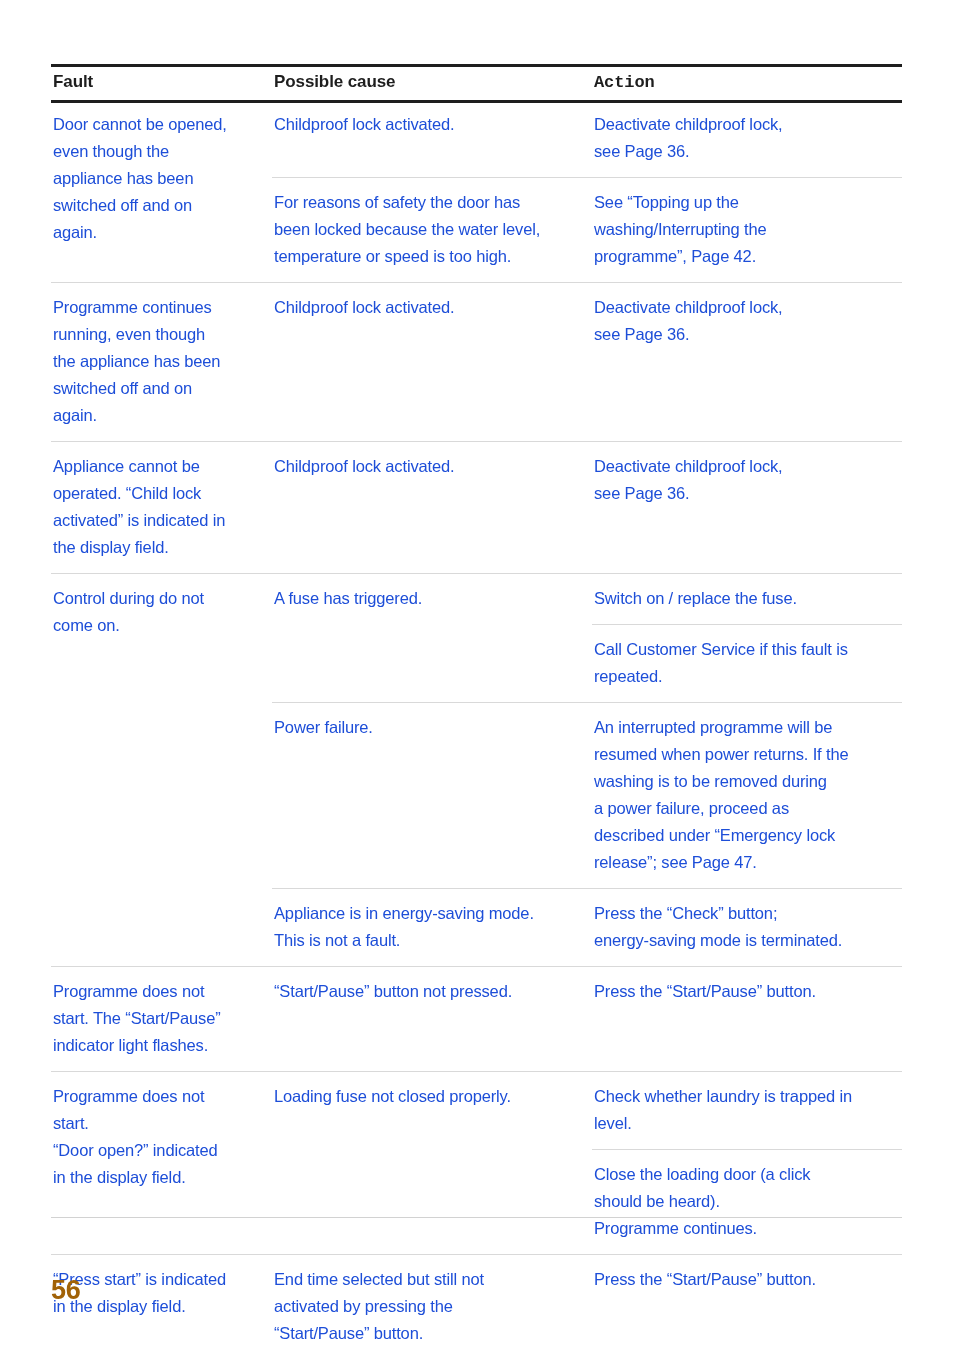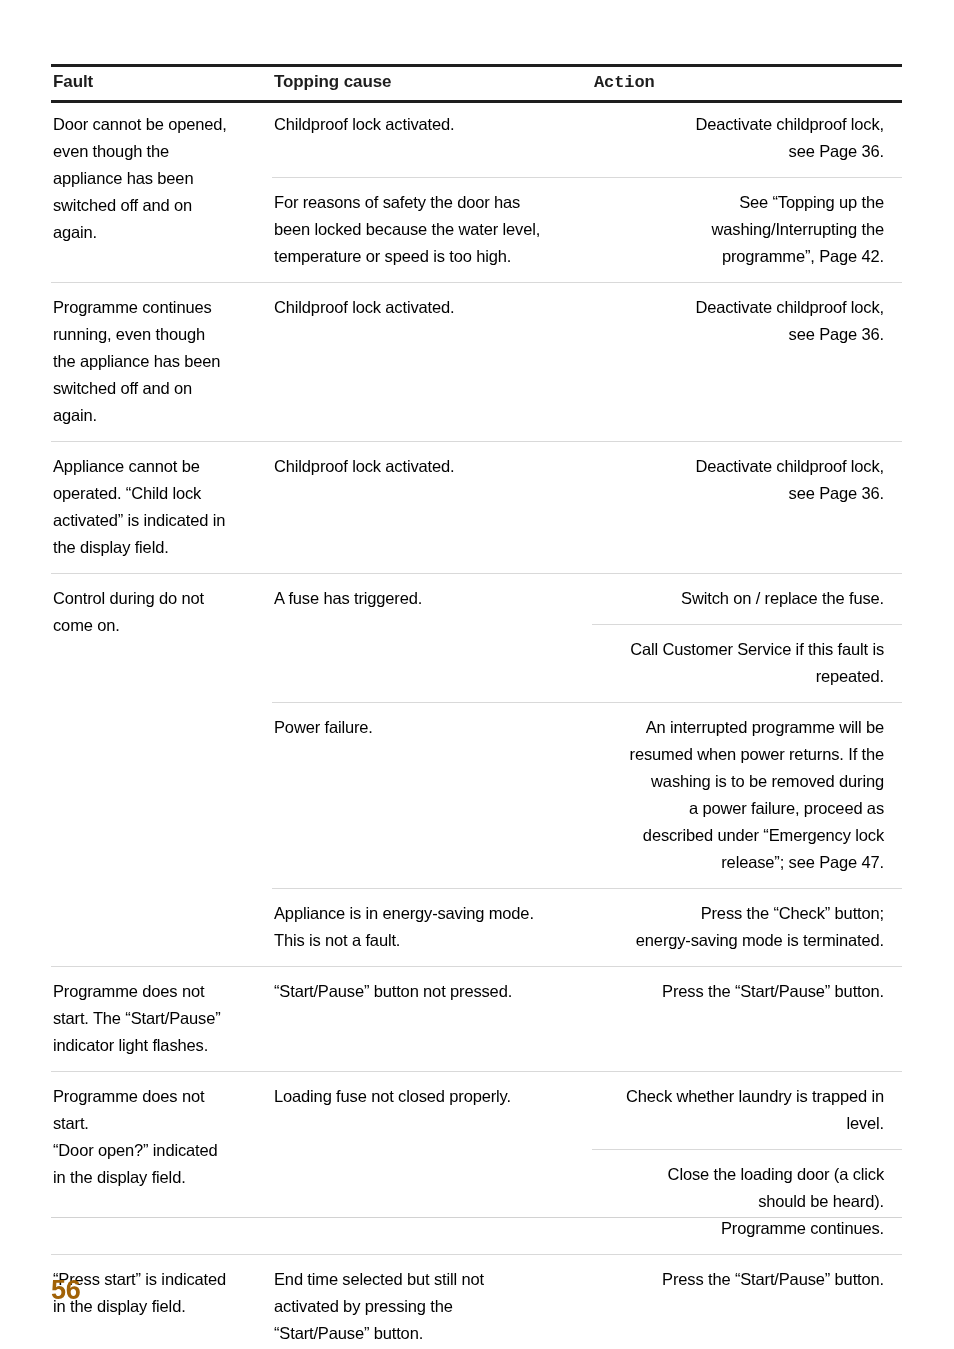--- a/index.html
+++ b/index.html
@@ -77,36 +77,36 @@
   .hdr-row th.h-fault  { padding-left: 2px; }
   .hdr-row th.h-cause  { padding-left: 2px; }
   .hdr-row th.h-action { padding-left: 2px; font-family: Liberation Mono, monospace; }
 
   
   .fault-table td {
     vertical-align: top;
     font-size: 16.5px;
     line-height: 27px;
     letter-spacing: -0.15px;
-    color: #000000;
+    color: #1d4ed8;
     padding: 11px 18px 12px 2px;
     border-top: 1px solid #d9d9d9;
   }
   .fault-table td.no-line { border-top: 1px solid transparent; }
 
   
   .fault-table tr.first-body td { border-top: none; }
 
   .cell-text {
     display: block;
     white-space: pre-line;
   }
 
   .pad-left-cause  { padding-left: 4px; margin-left: 30px; }
-  .pad-left-action { padding-left: 4px; text-align: right; }
+  .pad-left-action { padding-left: 4px; }
 
   
   .page-number {
     position: absolute;
     left: 51px;
     top: 1275px;
     font-size: 27px;
     font-weight: bold;
     color: #a16207;
     letter-spacing: -0.3px;
@@ -123,21 +123,21 @@
 
   <table class="fault-table">
     <colgroup>
       <col class="c-fault">
       <col class="c-cause">
       <col class="c-action">
     </colgroup>
     <thead>
       <tr class="hdr-row">
         <th class="h-fault">Fault</th>
-        <th class="h-cause">Topping cause</th>
+        <th class="h-cause">Possible cause</th>
         <th class="h-action">Action</th>
       </tr>
     </thead>
     <tbody id="table-body">
         <tr class="first-body">
           <td rowspan="2">
             <span class="cell-text">Door cannot be opened,
 even though the
 appliance has been
 switched off and on

